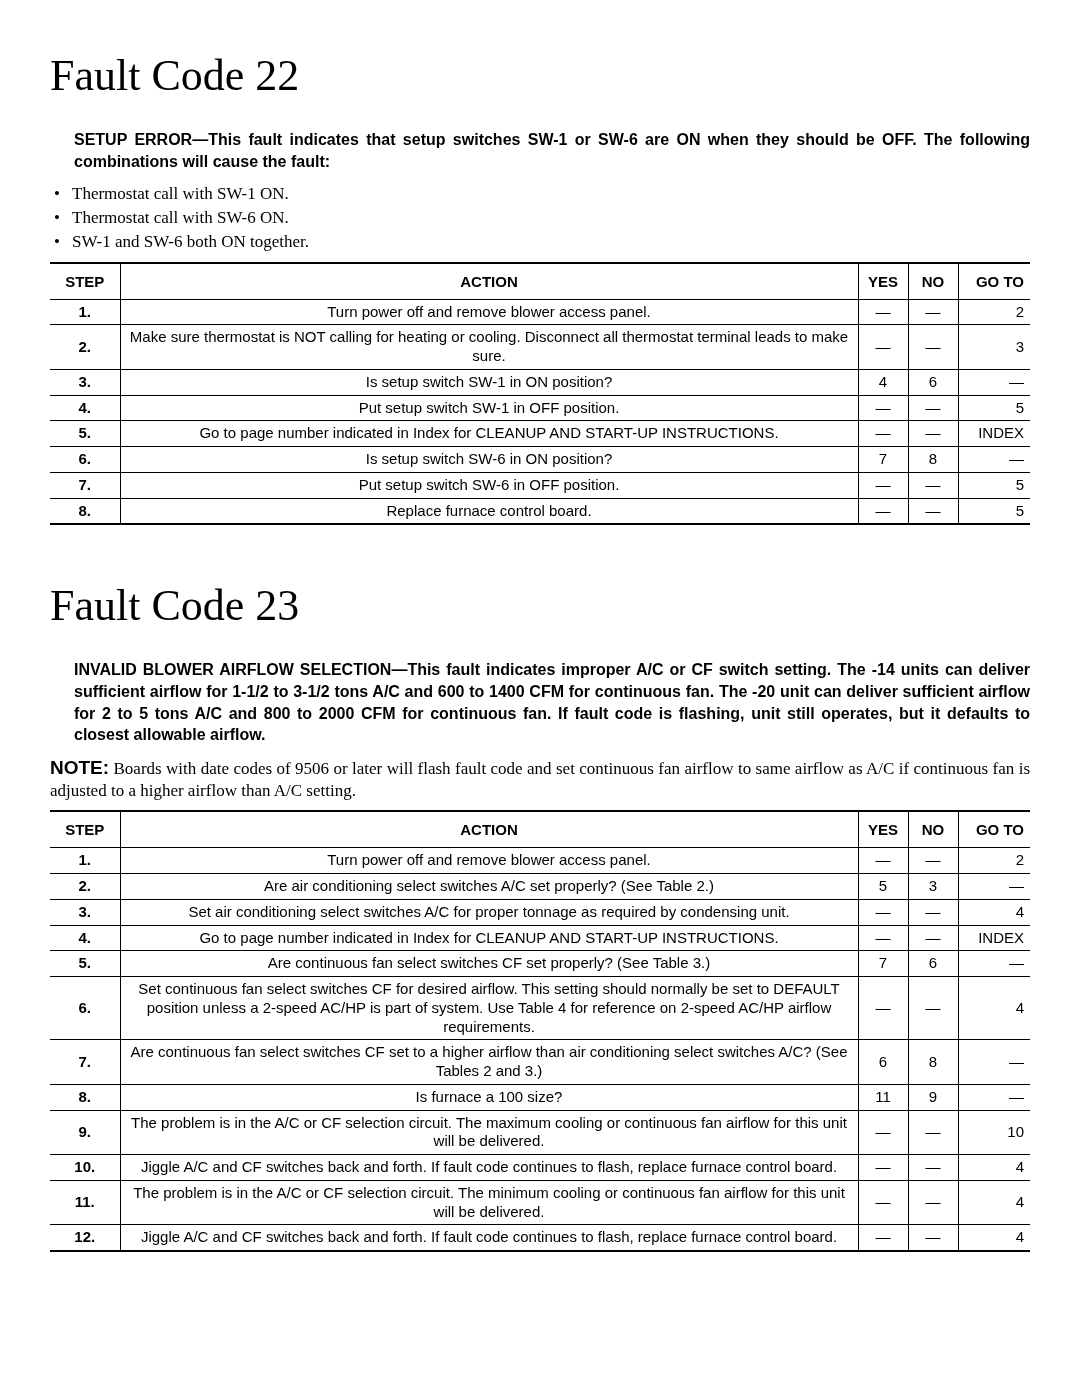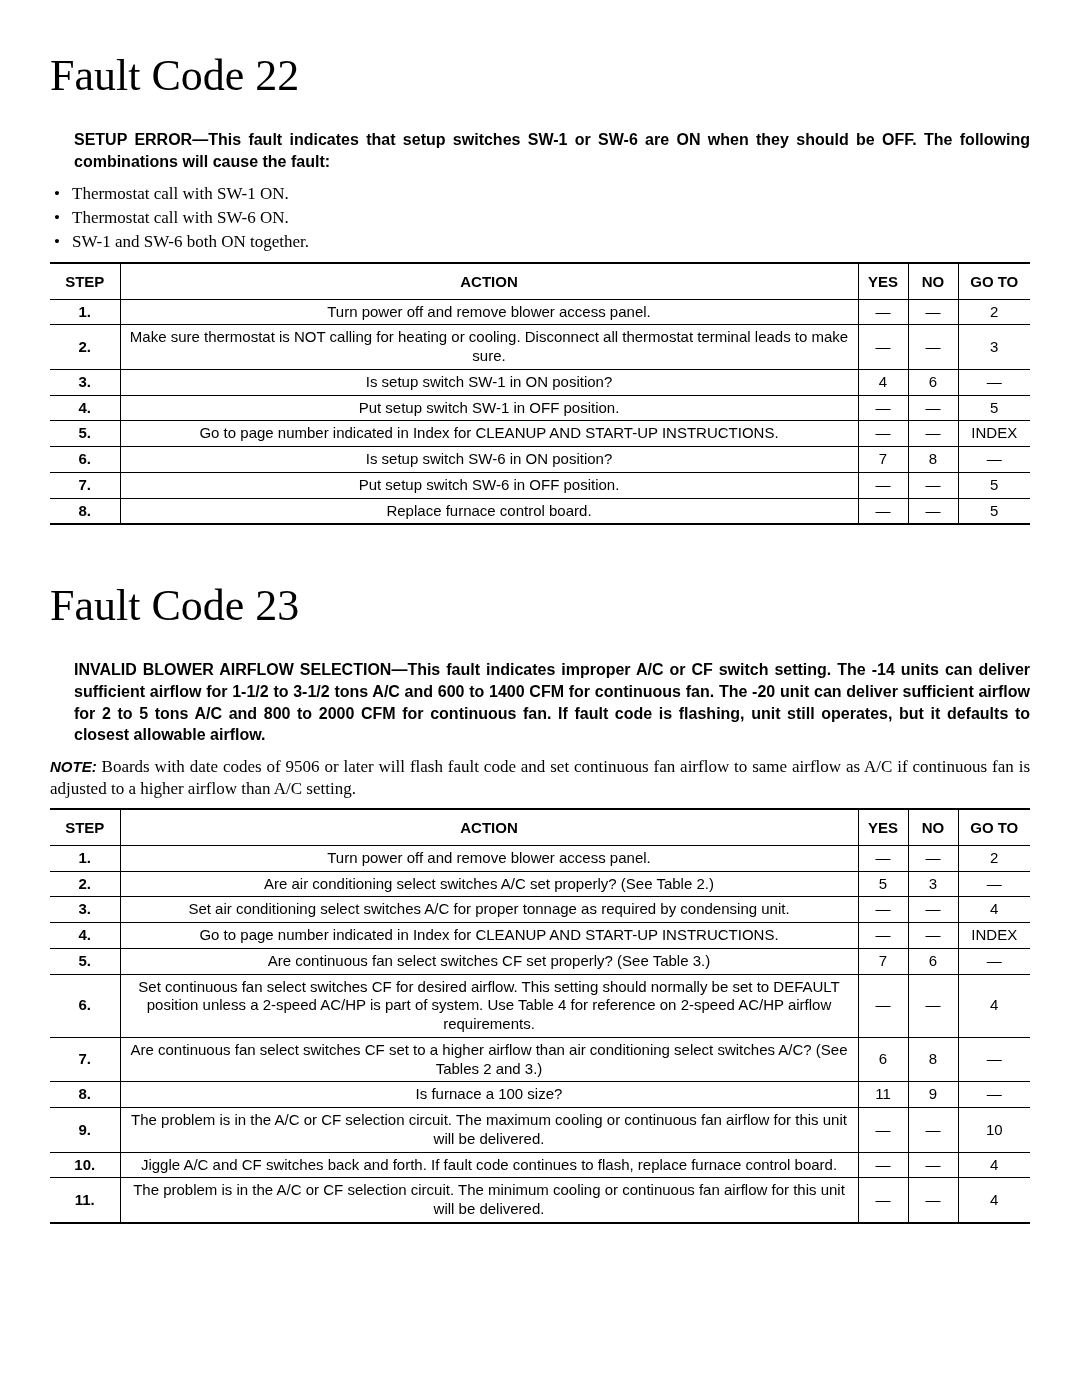--- a/index.html
+++ b/index.html
@@ -48,22 +48,21 @@
     }
     .note {
       font-family: "Times New Roman", Times, serif;
       font-size: 17px;
       text-align: justify;
       margin-bottom: 8px;
       line-height: 1.3;
     }
     .note b {
       font-family: Arial, Helvetica, sans-serif;
-      font-size: 15px;
-      font-style: italic;
+      font-size: 19px;
     }
     table.fault {
       width: 100%;
       border-collapse: collapse;
       font-family: Arial, Helvetica, sans-serif;
       font-size: 15px;
       margin-bottom: 55px;
     }
     table.fault th {
       border-top: 2px solid #000;
@@ -102,21 +101,21 @@
     }
     table.fault .action-col {
       text-align: center;
     }
     table.fault .yes-col, table.fault .no-col {
       width: 50px;
       text-align: center;
     }
     table.fault .goto-col {
       width: 72px;
-      text-align: center;
+      text-align: right;
     }
     .page-num {
       text-align: center;
       font-family: "Times New Roman", Times, serif;
       font-size: 17px;
       margin-top: 170px;
     }
     .section2 {
       margin-top: 0;
     }
@@ -289,16 +288,23 @@
         <td class="no-col">—</td>
         <td class="goto-col">4</td>
       </tr>
       <tr>
         <td class="step-col">11.</td>
         <td class="action-col">The problem is in the A/C or CF selection circuit. The minimum cooling or continuous fan airflow for this unit will be delivered.</td>
         <td class="yes-col">—</td>
         <td class="no-col">—</td>
         <td class="goto-col">4</td>
       </tr>
+      <tr>
+        <td class="step-col">12.</td>
+        <td class="action-col">Jiggle A/C and CF switches back and forth. If fault code continues to flash, replace furnace control board.</td>
+        <td class="yes-col">—</td>
+        <td class="no-col">—</td>
+        <td class="goto-col">4</td>
+      </tr>
     </tbody>
 </table>
 
 <div class="page-num">18</div>
 
 </body></html>

